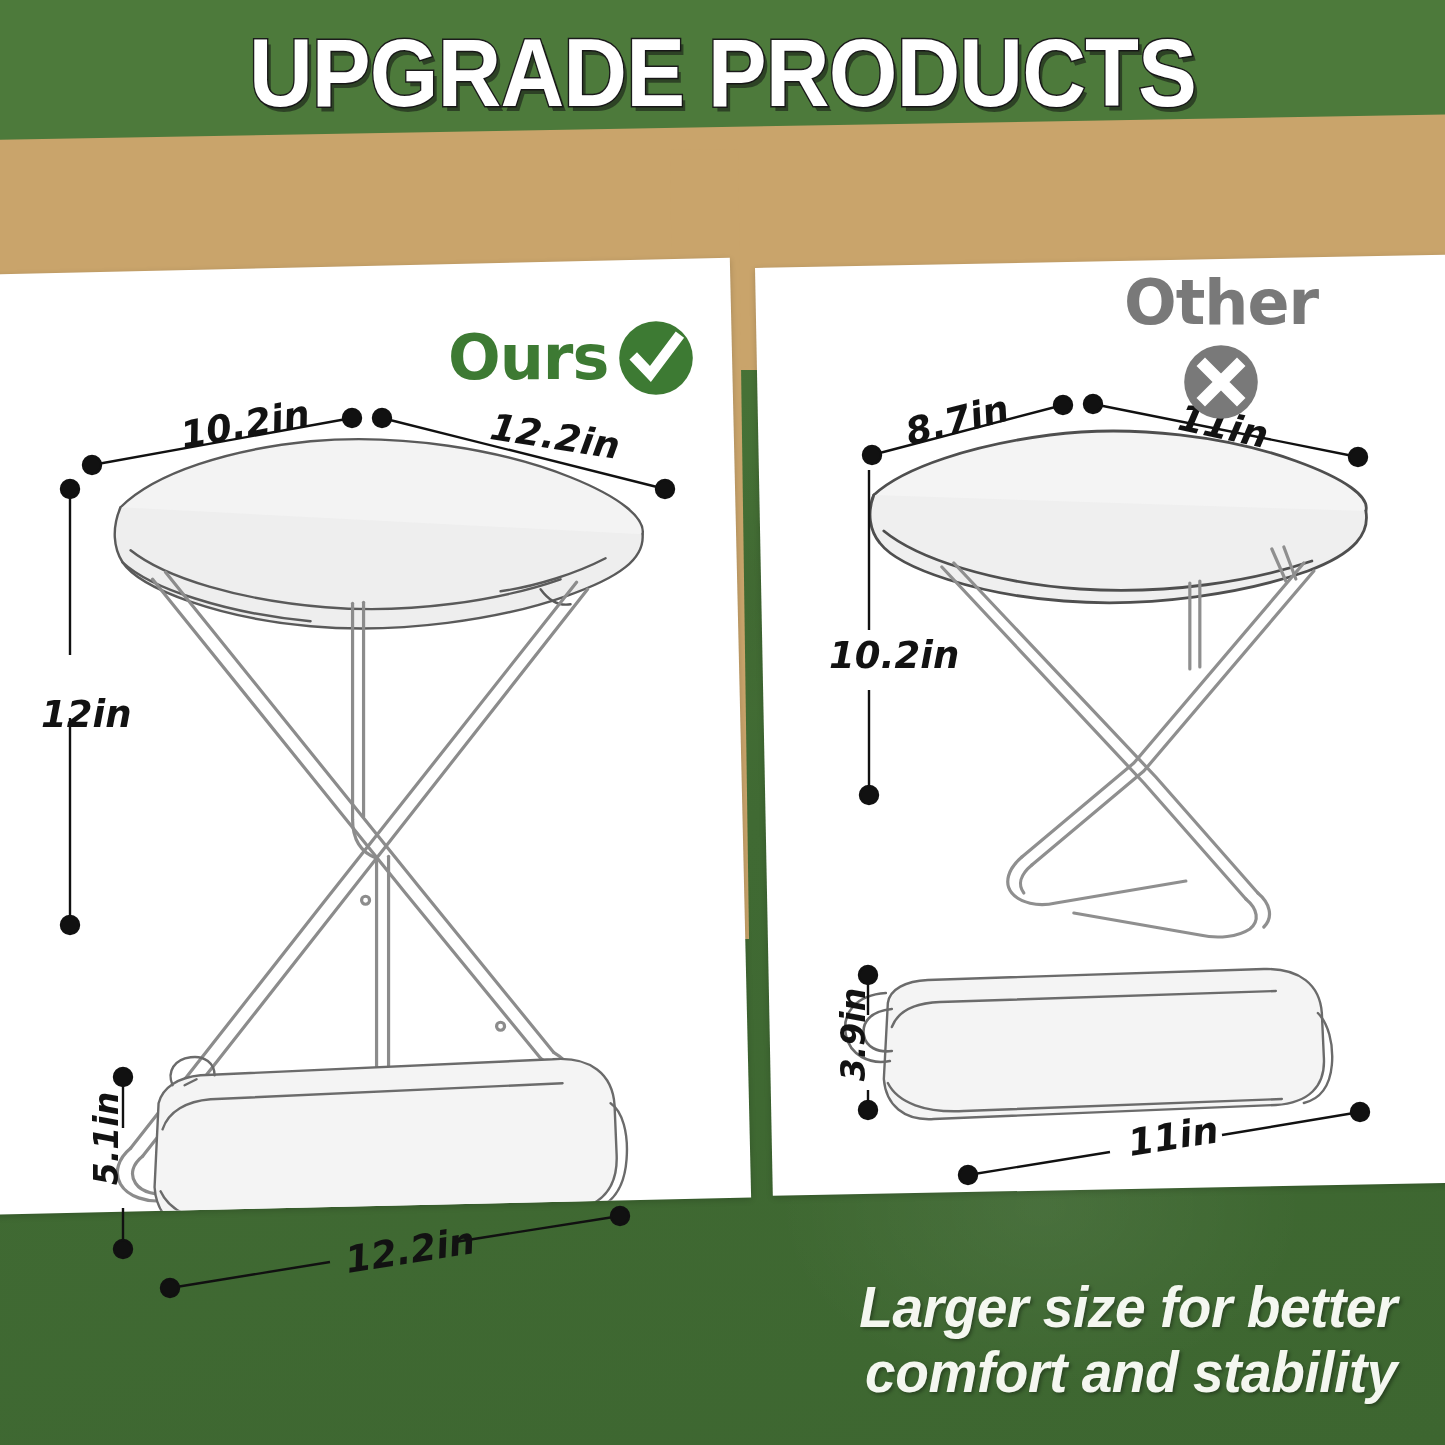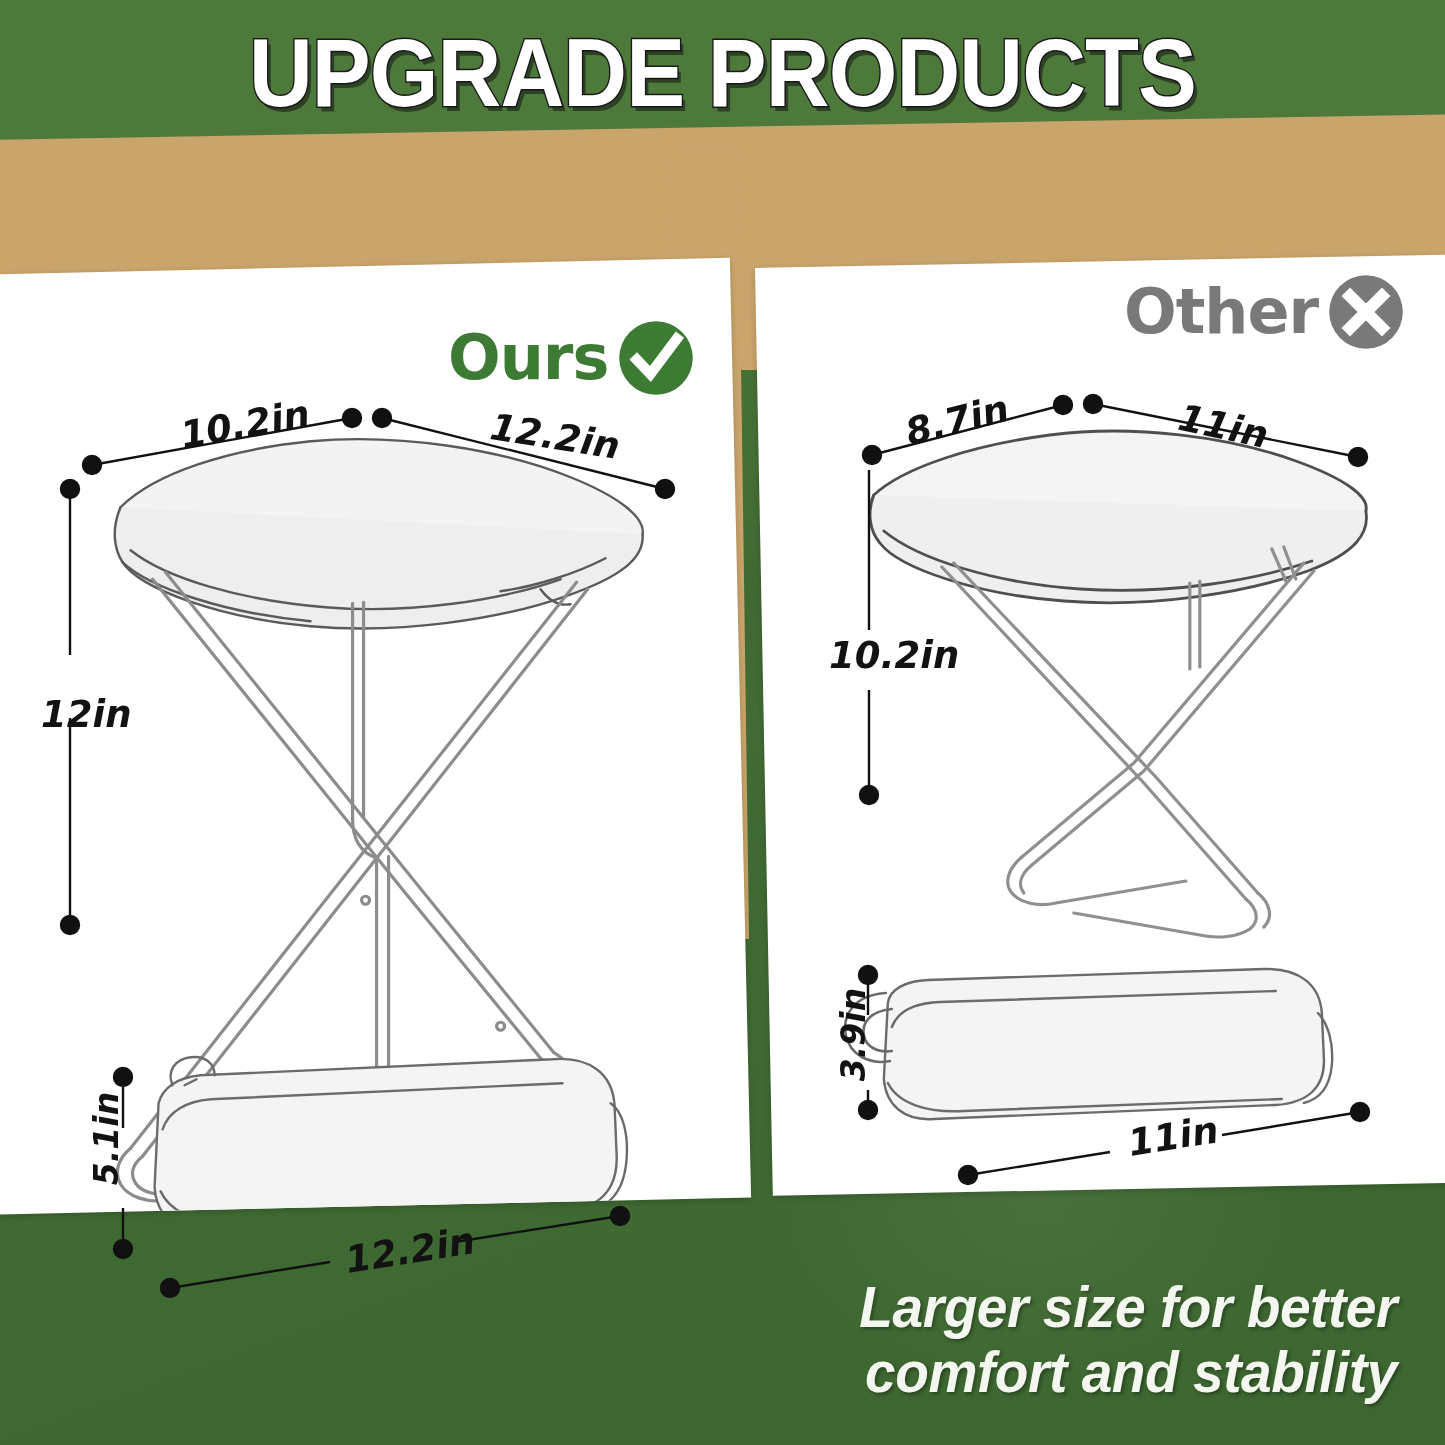--- a/index.html
+++ b/index.html
@@ -55,21 +55,21 @@
   .panel-right{
     left:755px;top:268px;width:720px;height:928px;
     transform:rotate(-1.1deg);transform-origin:left top;
   }
   .panel-inner{position:absolute;inset:0;transform:rotate(1.3deg);}
   .panel-right .panel-inner{transform:rotate(1.1deg);}
 
   
   .badge{position:absolute;display:flex;align-items:center;gap:8px;}
   .badge-ours{left:448px;top:318px;}
-  .badge-other{left:1124px;top:272px;}
+  .badge-other{left:1124px;top:272px;flex-direction:column;}
   .badge-text{
     font-size:62px;font-weight:bold;line-height:1;
     font-family:"DejaVu Sans","Liberation Sans",sans-serif;
     letter-spacing:-1px;
   }
   .badge-ours .badge-text{color:#3d7a33;}
   .badge-other .badge-text{color:#797979;}
   .badge-icon{width:80px;height:80px;display:block;}
 
   

